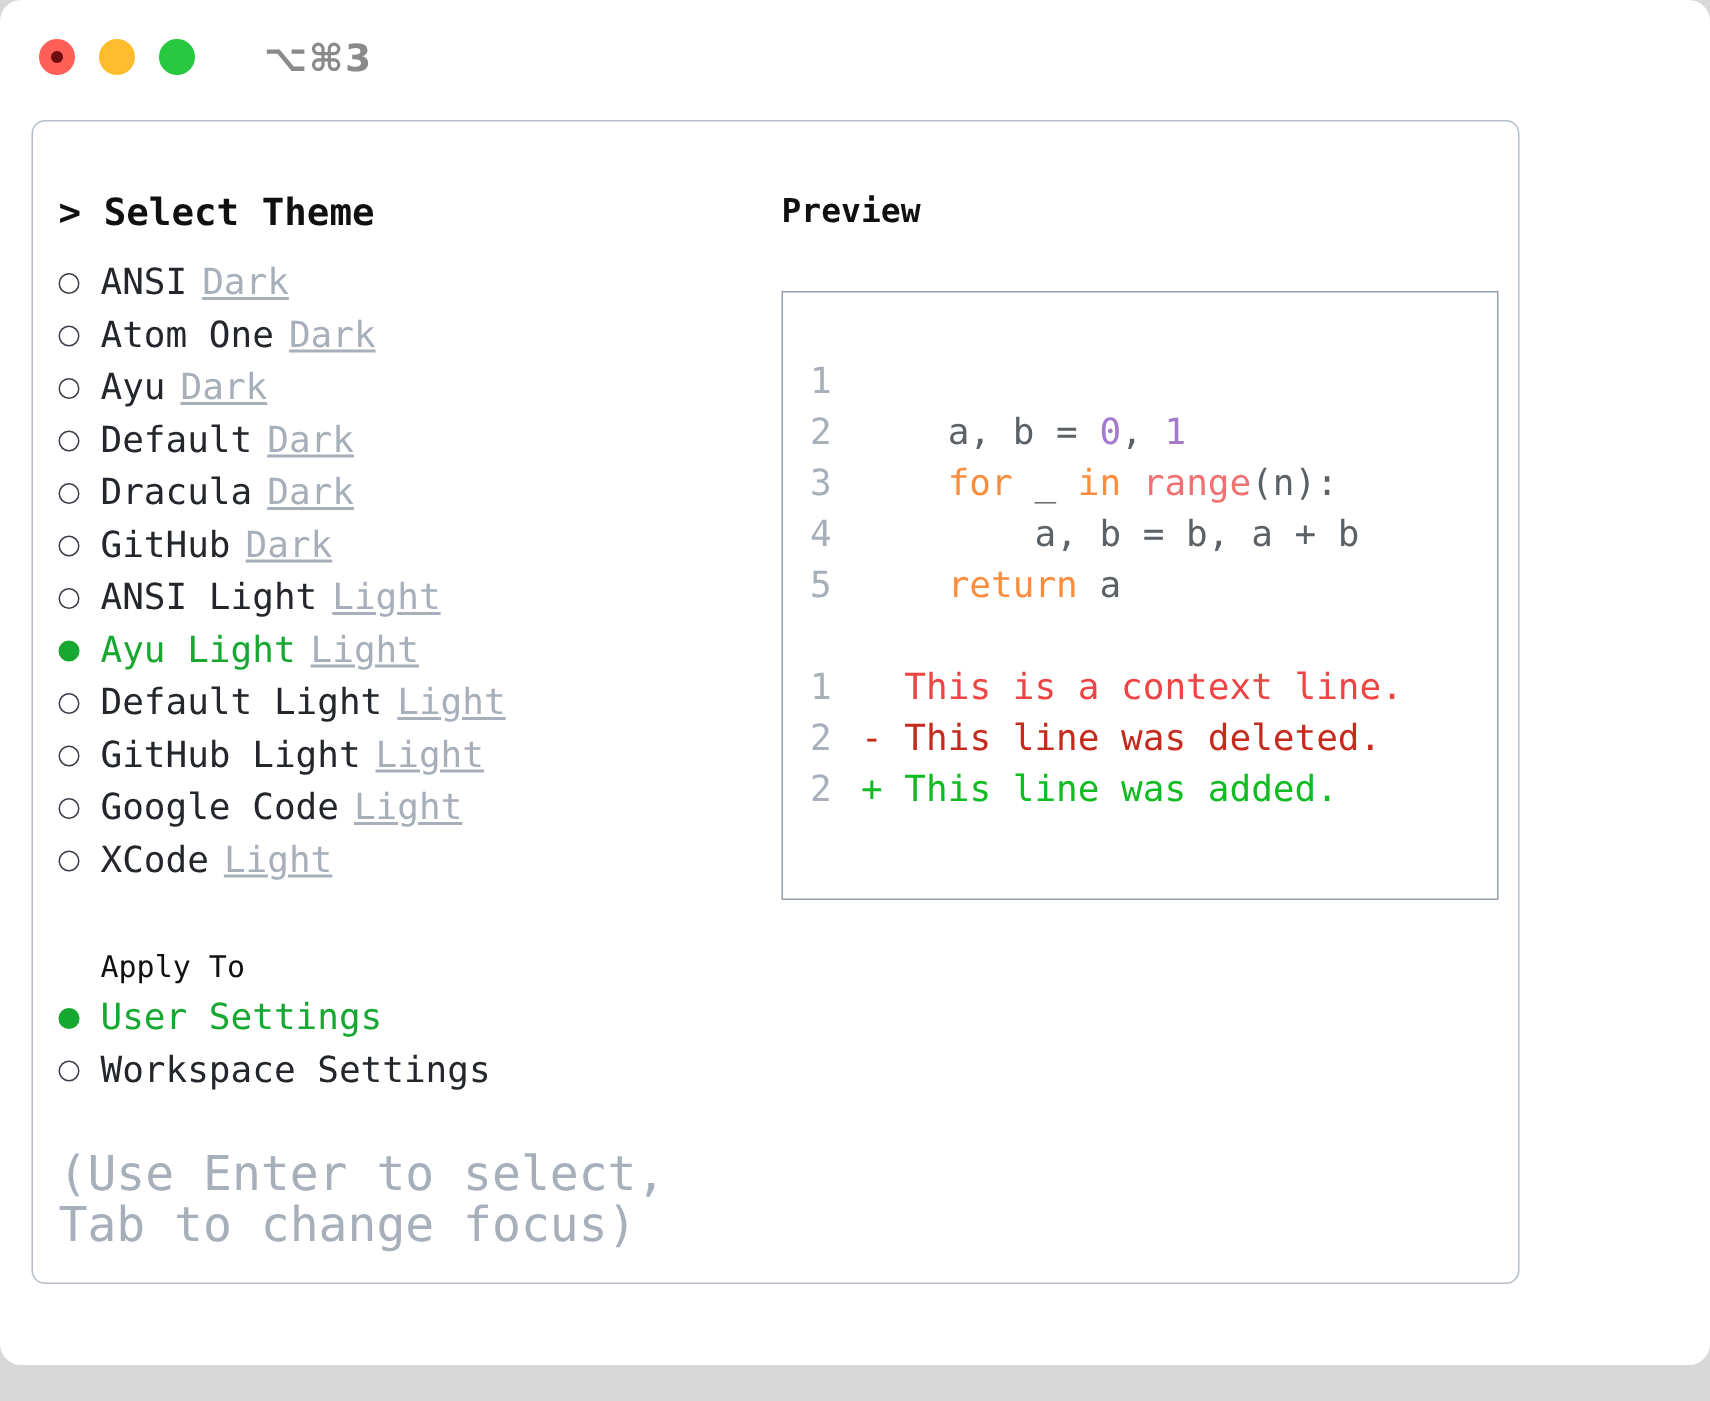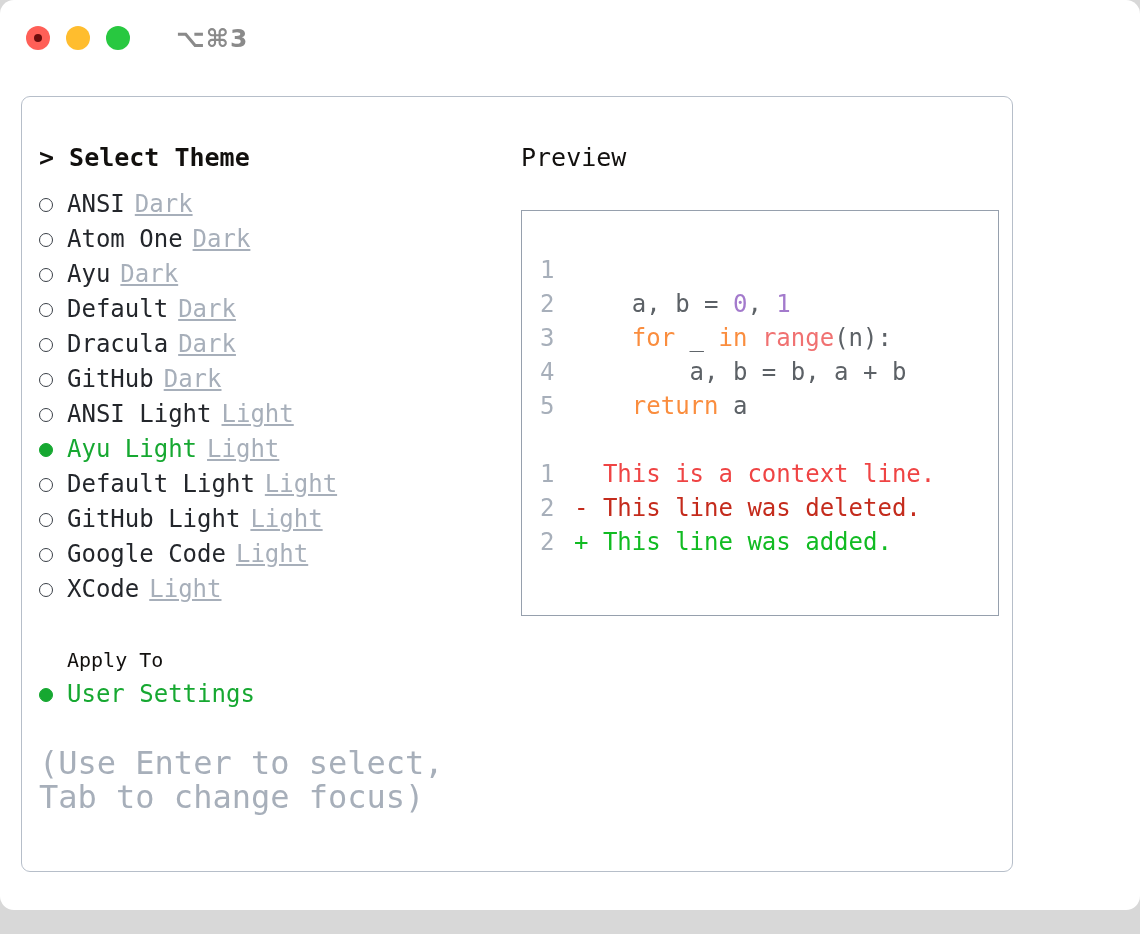--- a/index.html
+++ b/index.html
@@ -61,21 +61,21 @@
     font-weight: bold;
     color: #8a8a8a;
     letter-spacing: 1px;
     font-family: "DejaVu Sans", sans-serif;
   }
 
   
   .panel {
     position: absolute;
     left: 21px;
-    top: 96px;
+    top: 80px;
     width: 992px;
     height: 776px;
     border: 1px solid #b6bec9;
     border-radius: 9px;
     box-sizing: border-box;
     background: #ffffff;
   }
   .panel-inner {
     display: flex;
     padding: 44px 0 0 17px;
@@ -142,22 +142,22 @@
     white-space: pre-wrap;
   }
 
   
   .right-col {
     margin-left: 22px;
     width: 490px;
     flex: none;
   }
   .preview-title {
-    font-size: 25px;
-    font-weight: normal;
+    font-size: 22px;
+    font-weight: bold;
     color: #12100e;
     line-height: 34px;
   }
   .preview-box {
     margin-top: 35px;
     width: 478px;
     height: 406px;
     border: 1px solid #96a0ad;
     box-sizing: border-box;
     background: #ffffff;
@@ -225,20 +225,21 @@
             <div class="row"><span class="marker"><span class="circle"></span></span><span class="label">GitHub Light</span><span class="variant">Light</span></div>
             <div class="row"><span class="marker"><span class="circle"></span></span><span class="label">Google Code</span><span class="variant">Light</span></div>
             <div class="row"><span class="marker"><span class="circle"></span></span><span class="label">XCode</span><span class="variant">Light</span></div>
           </div>
 
         <div class="spacer-lg"></div>
 
         <div class="section-header">Apply To</div>
         <div id="apply-list">
             <div class="row selected"><span class="marker"><span class="circle filled"></span></span><span class="label">User Settings</span></div>
+            <div class="row"><span class="marker"><span class="circle"></span></span><span class="label">Workspace Settings</span></div>
           </div>
 
         <div class="hint">(Use Enter to select, Tab to change focus)</div>
       </div>
 
       <div class="right-col">
         <div class="preview-title">Preview</div>
         <div class="preview-box">
           <div id="code-block">
               <div class="code-line"><span class="gutter">1</span></div>

